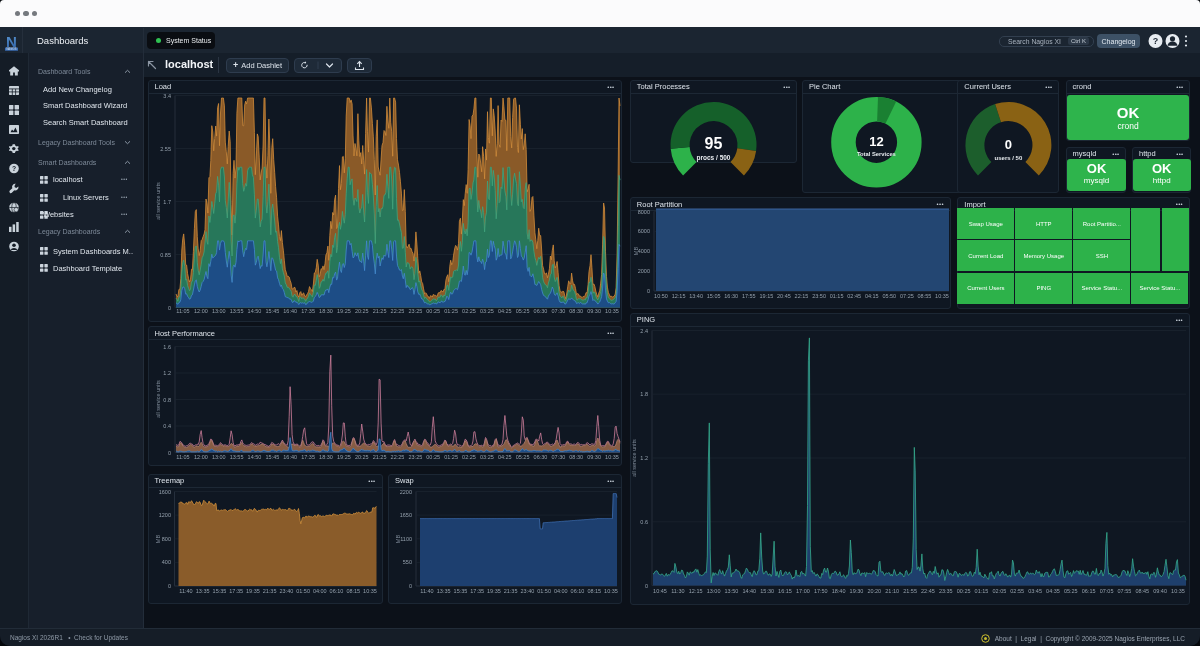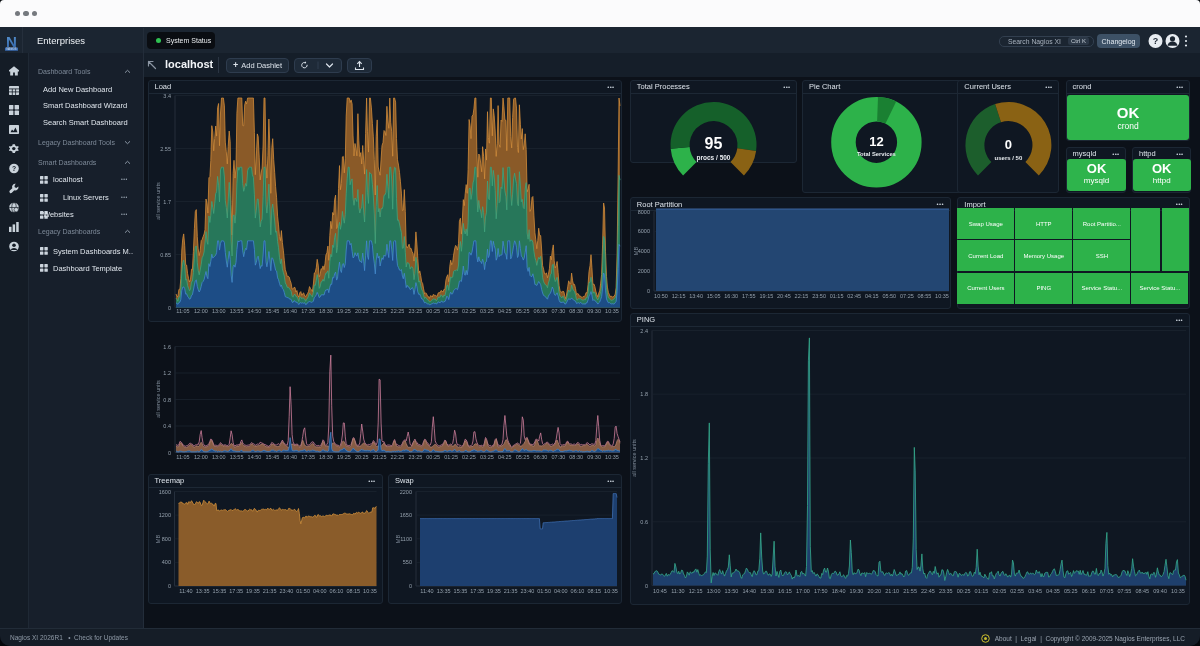--- a/index.html
+++ b/index.html
@@ -45,21 +45,21 @@
  <defs>
         <linearGradient id="ng" x1="0" y1="0" x2="0" y2="1">
           <stop offset="0" stop-color="#5e9bd6"></stop>
           <stop offset="1" stop-color="#2f62a8"></stop>
         </linearGradient>
       </defs>
  <text x="11.5" y="16.5" font-size="15" font-weight="bold" fill="url(#ng)" text-anchor="middle" font-family="Liberation Sans">N</text>
  <rect x="5" y="17.5" width="13" height="3.2" rx="0.5" fill="#3b6eb5"></rect>
  <text x="11.5" y="20.2" font-size="2.6" fill="#d8e6f4" text-anchor="middle" font-family="Liberation Sans">NAGIOS</text>
 </svg>
-<div style="position:absolute;left:37px;top:35px;color:#eef2f6;font-size:9.5px">Enterprises</div>
+<div style="position:absolute;left:37px;top:35px;color:#eef2f6;font-size:9.5px">Dashboards</div>
 <div style="position:absolute;left:147px;top:32px;width:68px;height:17px;background:#0a0d12;border-radius:4px;display:flex;align-items:center;color:#e8ebee;font-size:7px">
  <span style="width:5px;height:5px;border-radius:50%;background:#2fc252;margin:0 5px 0 9px"></span>System Status</div>
 <div style="position:absolute;left:999px;top:35.5px;width:95px;height:11.5px;border:1px solid #323f4f;border-radius:5px;display:flex;align-items:center;color:#a7b1bd;font-size:6.8px">
  <span style="margin-left:8px;flex:1">Search Nagios XI</span>
  <span style="background:#2c3847;border-radius:2.5px;color:#c2cbd4;font-size:6px;padding:1px 3px;margin-right:4px">Ctrl K</span>
     </div>
 <div style="position:absolute;left:1097px;top:34px;width:43px;height:14px;background:#3d5166;border-radius:4px;display:flex;align-items:center;justify-content:center;color:#e2e9f1;font-size:7px">Changelog</div>
 <svg width="40" height="18" style="left:1148px;top:32px" viewBox="0 0 40 18">
  <circle cx="7.5" cy="9" r="7" fill="#e7ecf1"></circle>
       <text x="7.5" y="12" font-size="9" font-weight="bold" fill="#1b2531" text-anchor="middle" font-family="Liberation Sans">?</text>
@@ -145,21 +145,21 @@
           <circle cx="5" cy="5" r="4.8"></circle>
           <circle cx="5" cy="3.7" r="1.8" fill="#141c26"></circle>
           <path d="M1.6,8.6 a3.6,3.1 0 0 1 6.8,0 z" fill="#141c26"></path>
         </g>
  </g>
 </svg>
 <div class="mh" style="left:38px;top:67.5px">Dashboard Tools</div>
     <svg width="7" height="5" style="left:124px;top:69px" viewBox="0 0 7 5">
       <path d="M1,3.7 L3.5,1.3 L6,3.7" stroke="#8b97a5" stroke-width="1" fill="none"></path>
     </svg>
-    <div class="mi" style="left:43px;top:84.5px">Add New Dashboard</div>
+    <div class="mi" style="left:43px;top:84.5px">Add New Changelog</div>
     <div class="mi" style="left:43px;top:101px">Smart Dashboard Wizard</div>
     <div class="mi" style="left:43px;top:118px">Search Smart Dashboard</div>
     <div class="mh" style="left:38px;top:138.5px">Legacy Dashboard Tools</div>
     <svg width="7" height="5" style="left:124px;top:140px" viewBox="0 0 7 5">
       <path d="M1,1.3 L3.5,3.7 L6,1.3" stroke="#8b97a5" stroke-width="1" fill="none"></path>
     </svg>
     <div class="mh" style="left:38px;top:158.5px">Smart Dashboards</div>
     <svg width="7" height="5" style="left:124px;top:160px" viewBox="0 0 7 5">
       <path d="M1,3.7 L3.5,1.3 L6,3.7" stroke="#8b97a5" stroke-width="1" fill="none"></path>
     </svg>
@@ -201,20 +201,26 @@
     <svg width="8" height="8" style="left:40px;top:264px" viewBox="0 0 8 8" fill="#cdd5de">
       <rect x="0" y="0" width="3.4" height="3.4" rx="0.6"></rect>
       <rect x="4.4" y="0" width="3.4" height="3.4" rx="0.6"></rect>
       <rect x="0" y="4.4" width="3.4" height="3.4" rx="0.6"></rect>
       <rect x="4.4" y="4.4" width="3.4" height="3.4" rx="0.6"></rect>
     </svg>
     <div class="mi" style="left:53px;top:263.5px">Dashboard Template</div>
     <div class="dl" style="left:147.5px;top:79.5px;width:474px;height:242.5px">
       <div class="dlh">
         <span>Load</span>
+        <span class="dots">•••</span>
+      </div>
+    </div>
+    <div class="dl" style="left:147.5px;top:326px;width:474px;height:140px">
+      <div class="dlh">
+        <span>Host Performance</span>
         <span class="dots">•••</span>
       </div>
     </div>
     <div class="dl" style="left:147.5px;top:473.8px;width:235px;height:130.7px">
       <div class="dlh">
         <span>Treemap</span>
         <span class="dots">•••</span>
       </div>
     </div>
     <div class="dl" style="left:388px;top:473.8px;width:233.5px;height:130.7px">

